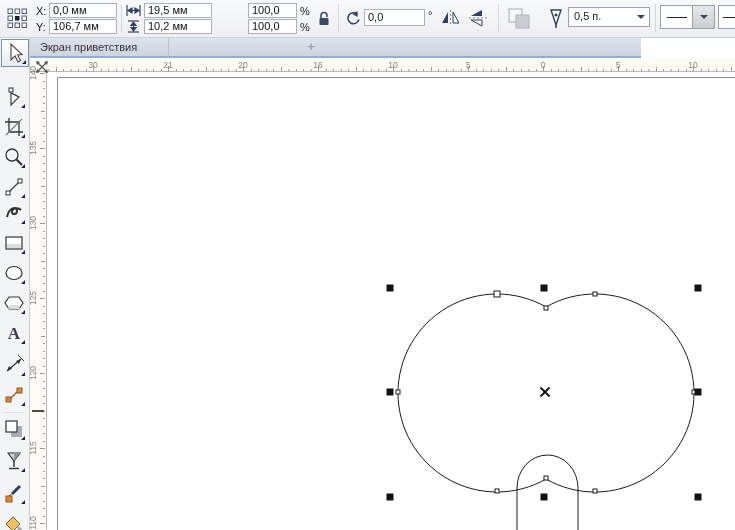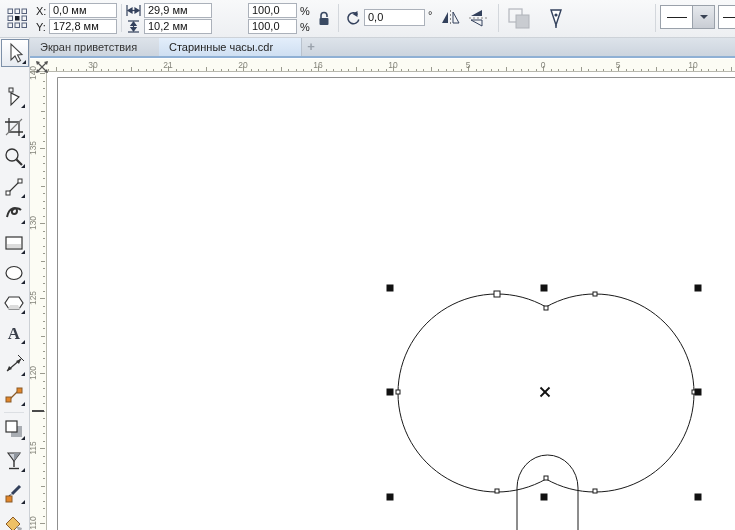--- a/index.html
+++ b/index.html
@@ -17,21 +17,21 @@
   .combo{position:absolute;background:#fff;border:1px solid #9aa1aa;}
   .combo .arrow{position:absolute;right:4px;top:50%;margin-top:-2px;width:0;height:0;
                 border-left:4px solid transparent;border-right:4px solid transparent;border-top:4px solid #3a4354;}
   .dropbtn{position:absolute;right:0;top:0;bottom:0;width:21px;background:linear-gradient(#e6e9ed,#c9cdd4);
            border-left:1px solid #9aa1aa;}
   .dropbtn .arrow{position:absolute;left:50%;top:50%;margin:-2px 0 0 -4px;width:0;height:0;
                   border-left:4px solid transparent;border-right:4px solid transparent;border-top:4px solid #3a4354;}
   .linesample{position:absolute;top:50%;height:1px;background:#222;}
 
   
-  .tabbar{position:absolute;left:30px;top:38px;width:705px;height:20px;
+  .tabbar{position:absolute;left:30px;top:38px;width:611px;height:20px;
           background:linear-gradient(#dde3ea,#ccd4de);border-bottom:2px solid #8fb0d4;box-sizing:border-box;}
   .doctab{position:absolute;top:0;height:18px;line-height:18px;padding:0 10px;color:#333;
           border-right:1px solid #b9c2cd;white-space:nowrap;overflow:hidden;}
   .doctab.active{background:linear-gradient(#e3eefb,#cfdff2);color:#222;}
   .newtab{position:absolute;top:0;height:18px;line-height:17px;width:18px;text-align:center;
           color:#9aa2ac;font-weight:bold;font-size:13px;}
 
   
   .toolbox{position:absolute;left:0;top:38px;width:29px;height:492px;background:#f3f4f6;
            border-right:1px solid #ccd0d5;}
@@ -74,34 +74,34 @@
         <rect x="1" y="15" width="4.5" height="4.5"></rect>
           <rect x="8" y="15" width="4.5" height="4.5"></rect>
           <rect x="15" y="15" width="4.5" height="4.5"></rect>
       </g>
       <rect x="8" y="8" width="4.5" height="4.5" fill="#1a1f2b"></rect>
     </svg>
 
     <span class="lbl" style="left:36px;top:4px">X:</span>
     <div class="field" style="left:49px;top:3px;width:63px">0,0 мм</div>
     <span class="lbl" style="left:36px;top:20px">Y:</span>
-    <div class="field" style="left:49px;top:19px;width:63px">172,8 мм</div>
+    <div class="field" style="left:49px;top:19px;width:63px">106,7 мм</div>
 
     <div class="vsep" style="left:121px"></div>
 
     <svg class="pb-icon" style="left:126px;top:5px" width="15" height="11" viewBox="0 0 15 11">
       <g stroke="#33415c" stroke-width="1.2" fill="#33415c">
         <line x1="1" y1="0" x2="1" y2="11"></line>
           <line x1="14" y1="0" x2="14" y2="11"></line>
         <line x1="2" y1="5.5" x2="13" y2="5.5"></line>
         <path d="M2,5.5 L6,3 L6,8 Z"></path>
           <path d="M13,5.5 L9,3 L9,8 Z"></path>
       </g>
     </svg>
-    <div class="field" style="left:144px;top:3px;width:63px">29,9 мм</div>
+    <div class="field" style="left:144px;top:3px;width:63px">19,5 мм</div>
     <svg class="pb-icon" style="left:128px;top:20px" width="11" height="13" viewBox="0 0 11 13">
       <g stroke="#33415c" stroke-width="1.2" fill="#33415c">
         <line x1="0" y1="1" x2="11" y2="1"></line>
           <line x1="0" y1="12" x2="11" y2="12"></line>
         <line x1="5.5" y1="2" x2="5.5" y2="11"></line>
         <path d="M5.5,2 L3,5.5 L8,5.5 Z"></path>
           <path d="M5.5,11 L3,7.5 L8,7.5 Z"></path>
       </g>
     </svg>
     <div class="field" style="left:144px;top:19px;width:63px">10,2 мм</div>
@@ -141,37 +141,40 @@
     <svg class="pb-icon" style="left:507px;top:7px" width="28" height="23" viewBox="0 0 28 23">
       <rect x="2" y="2" width="13" height="13" fill="none" stroke="#b7bbc1" stroke-width="1.3"></rect>
       <rect x="9" y="8" width="13" height="13" fill="#c9ccd1" stroke="#b0b4ba" stroke-width="1"></rect>
     </svg>
 
     <svg class="pb-icon" style="left:548px;top:8px" width="16" height="20" viewBox="0 0 16 20">
       <path d="M3,2 L13,2 L8,17 Z" fill="#fff" stroke="#33415c" stroke-width="1.4"></path>
       <circle cx="8" cy="7" r="1.6" fill="#33415c"></circle>
       <line x1="8" y1="17" x2="8" y2="20" stroke="#33415c" stroke-width="1.4"></line>
     </svg>
+    <div class="combo" style="left:568px;top:7px;width:80px;height:18px">
+      <span style="position:absolute;left:5px;top:2px">0,5 п.</span>
+      <span class="arrow"></span>
+    </div>
 
     <div class="vsep" style="left:655px"></div>
 
     <div class="combo" style="left:660px;top:5px;width:53px;height:22px">
       <span class="linesample" style="left:6px;width:20px"></span>
       <span class="dropbtn">
           <span class="arrow"></span>
         </span>
     </div>
     <div class="combo" style="left:718px;top:5px;width:40px;height:22px">
       <span class="linesample" style="left:4px;width:32px"></span>
     </div>
   </div>
 
   <div class="tabbar">
     <div class="doctab" style="left:0;width:118px">Экран приветствия</div>
-    <div class="doctab active" style="left:129px;width:122px">Старинные часы.cdr</div>
     <div class="newtab" style="left:272px">+</div>
   </div>
 
   <div class="toolbox">
     <div class="tool selected" style="top:1px">
       <svg width="22" height="22" viewBox="0 0 22 22">
         <path d="M7,2 L7,18 L11,14 L14,20 L16.5,18.5 L13.5,13 L18,12.5 Z" fill="#fff" stroke="#444" stroke-width="1.1"></path>
       </svg>
         <span class="fly"></span>
     </div>

